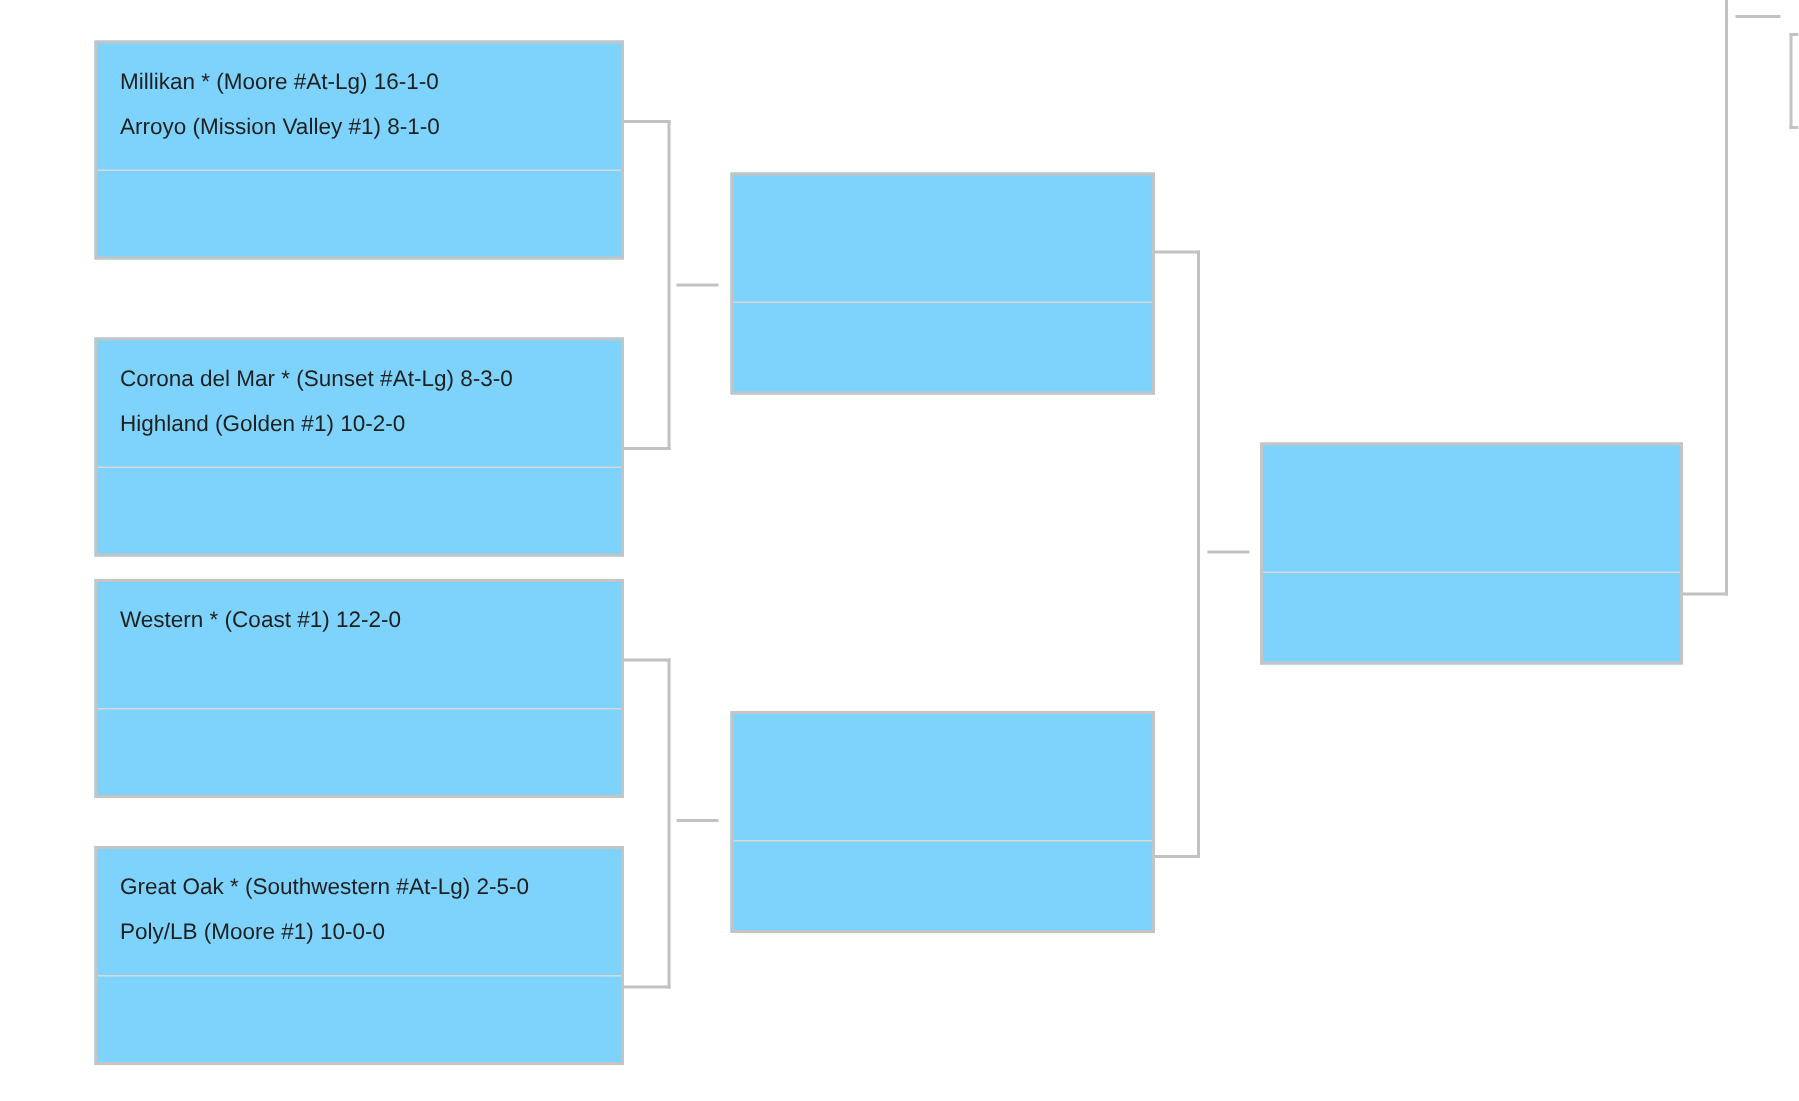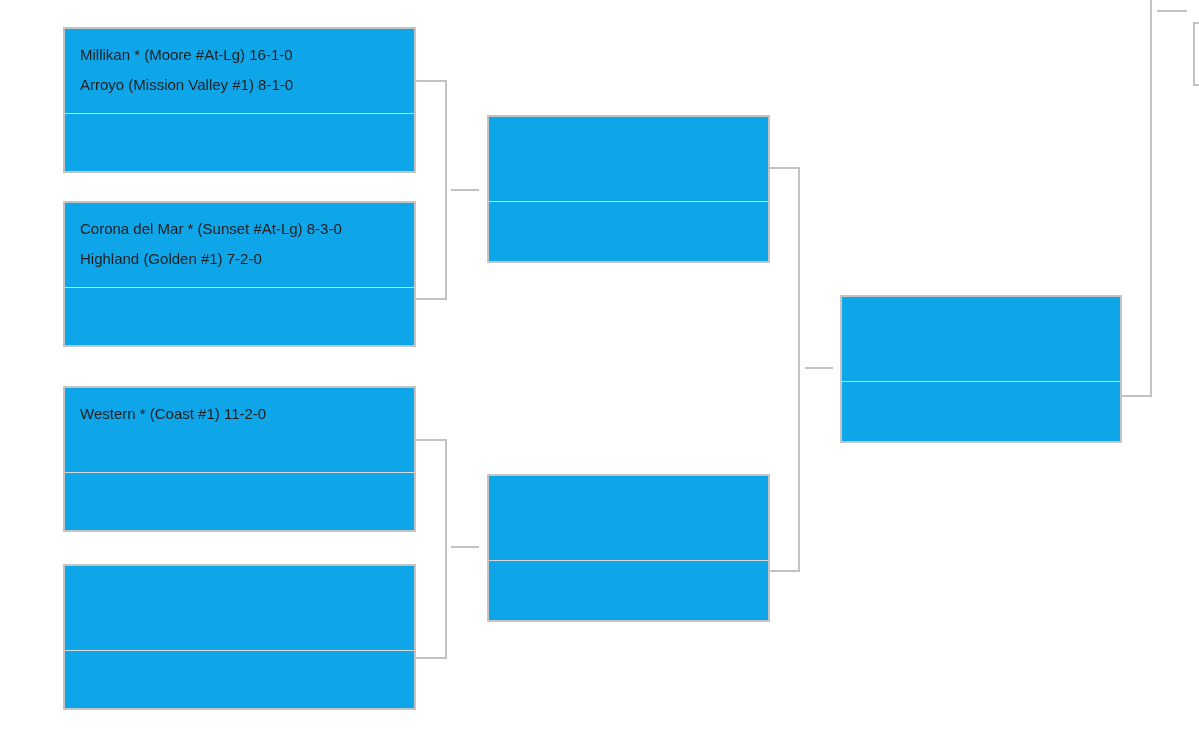--- a/index.html
+++ b/index.html
@@ -6,21 +6,21 @@
   #canvas {
     position:relative;
     width:1199px; height:734px;
     overflow:hidden;
     background:#ffffff;
     font-family:"Liberation Sans", sans-serif;
   }
   .gamebox {
     position:absolute;
     box-sizing:border-box;
-    background:#0ea5e9;
+    background:#7dd3fc;
     border:2px solid #c4c4c4;
   }
   .gamebox .divider {
     position:absolute;
     left:0; right:0;
     top:84px; height:1px;
     background:#d8d8d8;
   }
   .teams {
     position:absolute;
@@ -72,36 +72,40 @@
 <div id="canvas">
 
   <div class="gamebox r1" style="top:27px">
     <div class="teams">
       <div class="team">Millikan * (Moore #At-Lg) 16-1-0</div>
       <div class="team">Arroyo (Mission Valley #1) 8-1-0</div>
     </div>
     <div class="divider"></div>
   </div>
 
-  <div class="gamebox r1" style="top:201px">
+  <div class="gamebox r1" style="top:225px">
     <div class="teams">
       <div class="team">Corona del Mar * (Sunset #At-Lg) 8-3-0</div>
-      <div class="team">Highland (Golden #1) 7-2-0</div>
+      <div class="team">Highland (Golden #1) 10-2-0</div>
     </div>
     <div class="divider"></div>
   </div>
 
   <div class="gamebox r1" style="top:386px">
     <div class="teams">
-      <div class="team">Western * (Coast #1) 11-2-0</div>
+      <div class="team">Western * (Coast #1) 12-2-0</div>
     </div>
     <div class="divider"></div>
   </div>
 
   <div class="gamebox r1" style="top:564px">
+    <div class="teams">
+      <div class="team">Great Oak * (Southwestern #At-Lg) 2-5-0</div>
+      <div class="team">Poly/LB (Moore #1) 10-0-0</div>
+    </div>
     <div class="divider"></div>
   </div>
 
   <div class="bracket" style="left:415px; top:80px;  width:32px; height:220px;"></div>
   <div class="dash" style="left:451px; top:189px; width:28px;"></div>
 
   <div class="bracket" style="left:415px; top:439px; width:32px; height:220px;"></div>
   <div class="dash" style="left:451px; top:546px; width:28px;"></div>
 
   <div class="gamebox r2" style="top:115px">

